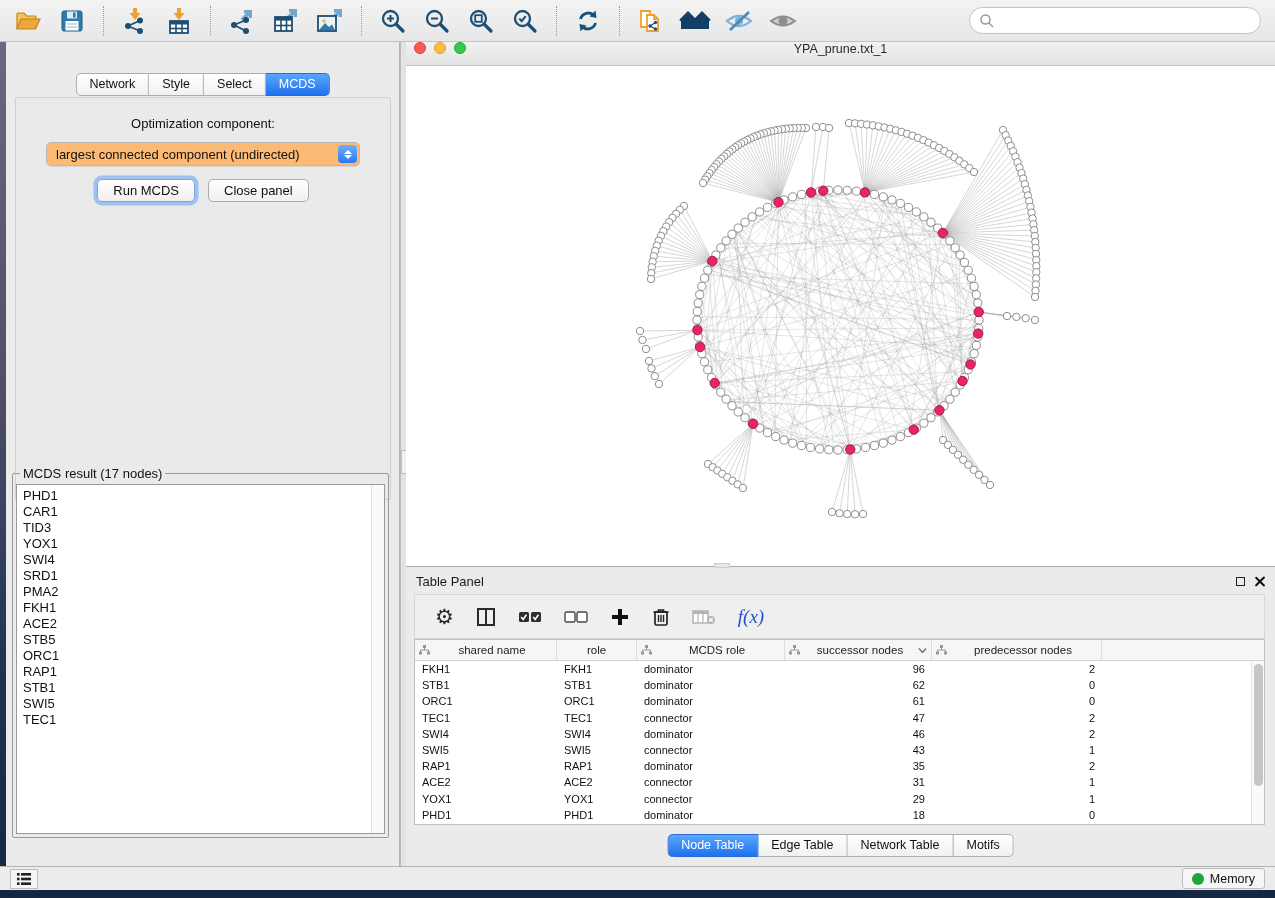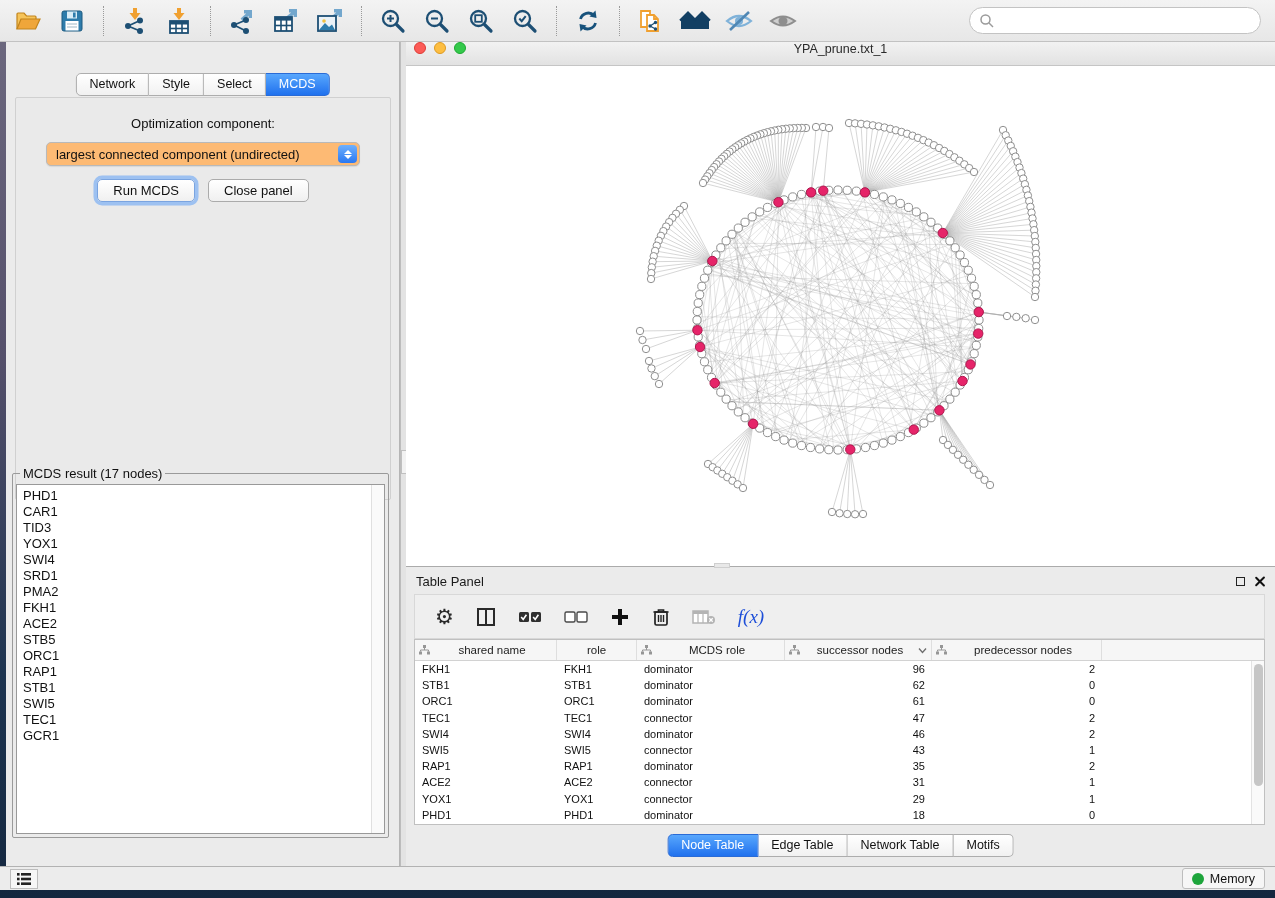--- a/index.html
+++ b/index.html
@@ -332,21 +332,20 @@
             <div class="result-item">SRD1</div>
             <div class="result-item">PMA2</div>
             <div class="result-item">FKH1</div>
             <div class="result-item">ACE2</div>
             <div class="result-item">STB5</div>
             <div class="result-item">ORC1</div>
             <div class="result-item">RAP1</div>
             <div class="result-item">STB1</div>
             <div class="result-item">SWI5</div>
             <div class="result-item">TEC1</div>
-            <div class="result-item">GCR1</div>
           </div>
         <div class="sbtrack"></div>
       </div>
     </fieldset>
   </div>
 
   <div class="v-divider">
     <div class="v-grip"></div>
   </div>
 

